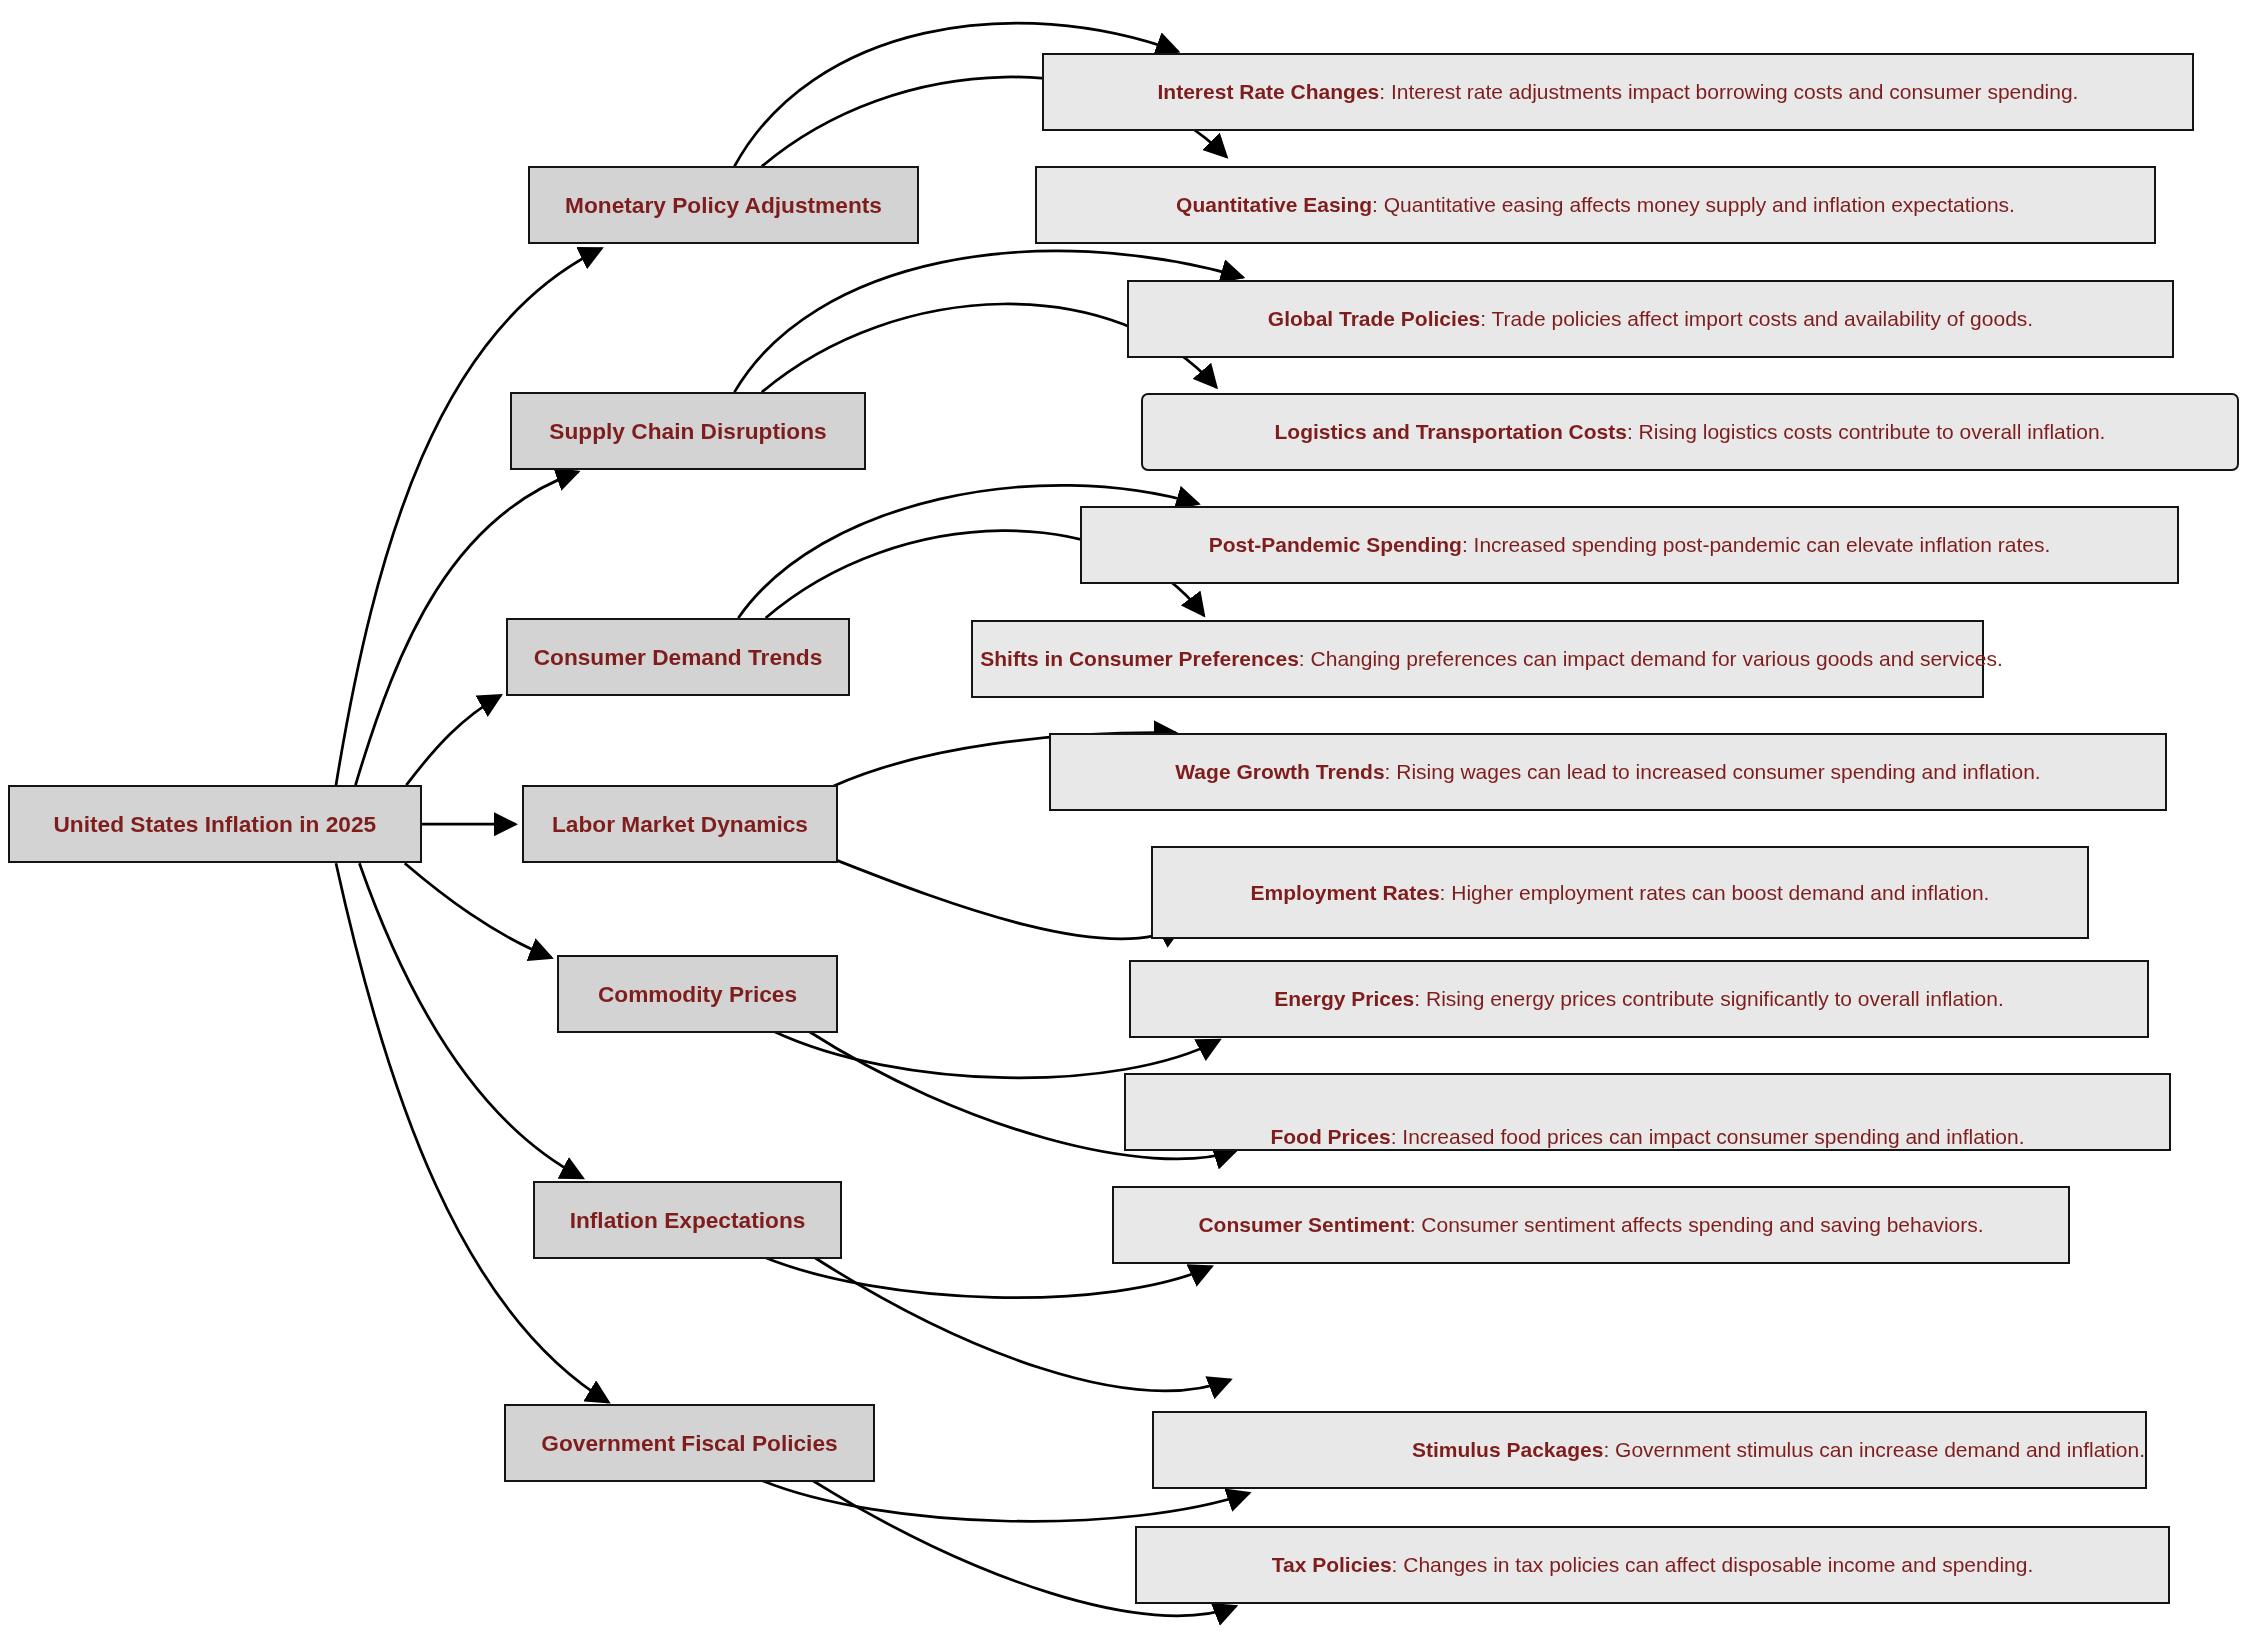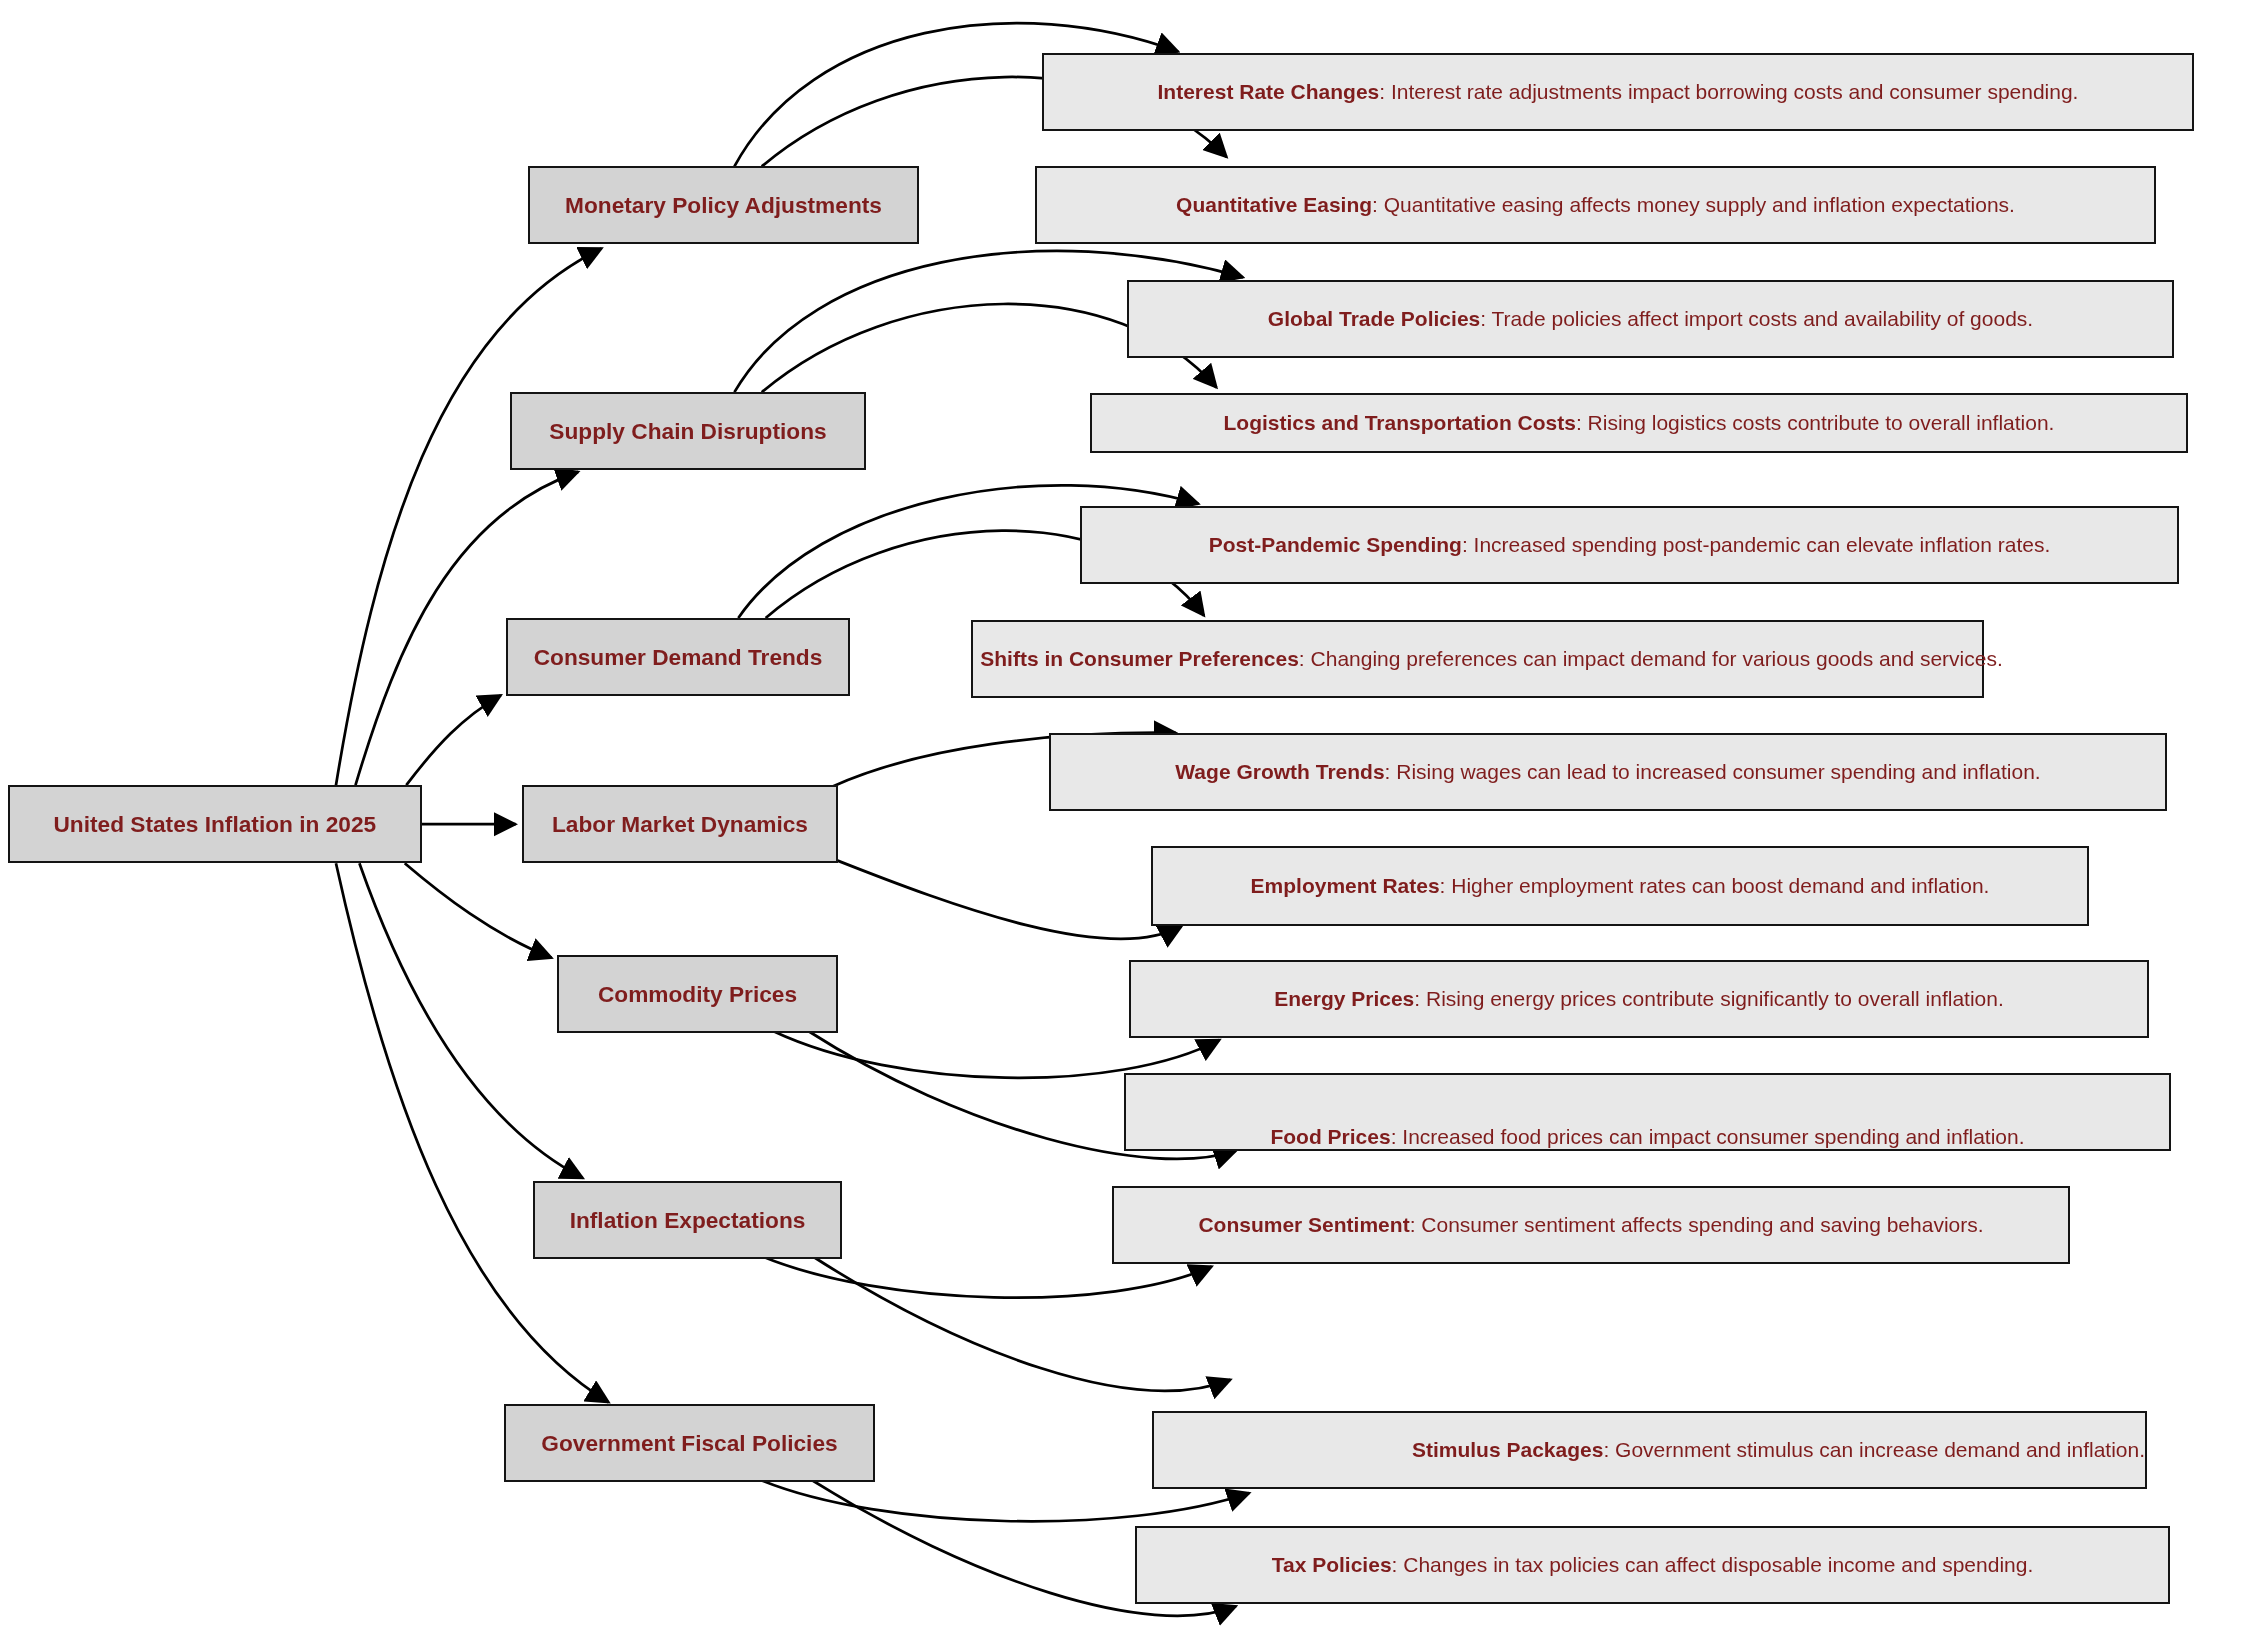--- a/index.html
+++ b/index.html
@@ -104,33 +104,33 @@
 
   <div class="node leaf" style="left:1042px;top:53px;width:1152px;height:78px;">
     <span><span class="t">Interest Rate Changes</span><span>: </span><span class="d">Interest rate adjustments impact borrowing costs and consumer spending.</span></span>
   </div>
   <div class="node leaf" style="left:1035px;top:166px;width:1121px;height:78px;">
     <span><span class="t">Quantitative Easing</span><span>: </span><span class="d">Quantitative easing affects money supply and inflation expectations.</span></span>
   </div>
   <div class="node leaf" style="left:1127px;top:280px;width:1047px;height:78px;">
     <span><span class="t">Global Trade Policies</span><span>: </span><span class="d">Trade policies affect import costs and availability of goods.</span></span>
   </div>
-  <div class="node leaf" style="left:1090px;top:393px;width:1098px;height:60px;">
+  <div class="node leaf" style="left:1141px;top:393px;width:1098px;height:78px;border-radius:7px;">
     <span><span class="t">Logistics and Transportation Costs</span><span>: </span><span class="d">Rising logistics costs contribute to overall inflation.</span></span>
   </div>
   <div class="node leaf" style="left:1080px;top:506px;width:1099px;height:78px;">
     <span><span class="t">Post-Pandemic Spending</span><span>: </span><span class="d">Increased spending post-pandemic can elevate inflation rates.</span></span>
   </div>
   <div class="node leaf" style="left:971px;top:620px;width:1013px;height:78px;padding-left:28px;">
     <span><span class="t">Shifts in Consumer Preferences</span><span>: </span><span class="d">Changing preferences can impact demand for various goods and services.</span></span>
   </div>
   <div class="node leaf" style="left:1049px;top:733px;width:1118px;height:78px;">
     <span><span class="t">Wage Growth Trends</span><span>: </span><span class="d">Rising wages can lead to increased consumer spending and inflation.</span></span>
   </div>
-  <div class="node leaf" style="left:1151px;top:846px;width:938px;height:80px;">
+  <div class="node leaf" style="left:1151px;top:846px;width:938px;height:93px;">
     <span><span class="t">Employment Rates</span><span>: </span><span class="d">Higher employment rates can boost demand and inflation.</span></span>
   </div>
   <div class="node leaf" style="left:1129px;top:960px;width:1020px;height:78px;">
     <span><span class="t">Energy Prices</span><span>: </span><span class="d">Rising energy prices contribute significantly to overall inflation.</span></span>
   </div>
   <div class="node leaf" style="left:1124px;top:1073px;width:1047px;height:78px;align-items:flex-end;">
     <span><span class="t">Food Prices</span><span>: </span><span class="d">Increased food prices can impact consumer spending and inflation.</span></span>
   </div>
   <div class="node leaf" style="left:1112px;top:1186px;width:958px;height:78px;">
     <span><span class="t">Consumer Sentiment</span><span>: </span><span class="d">Consumer sentiment affects spending and saving behaviors.</span></span>

